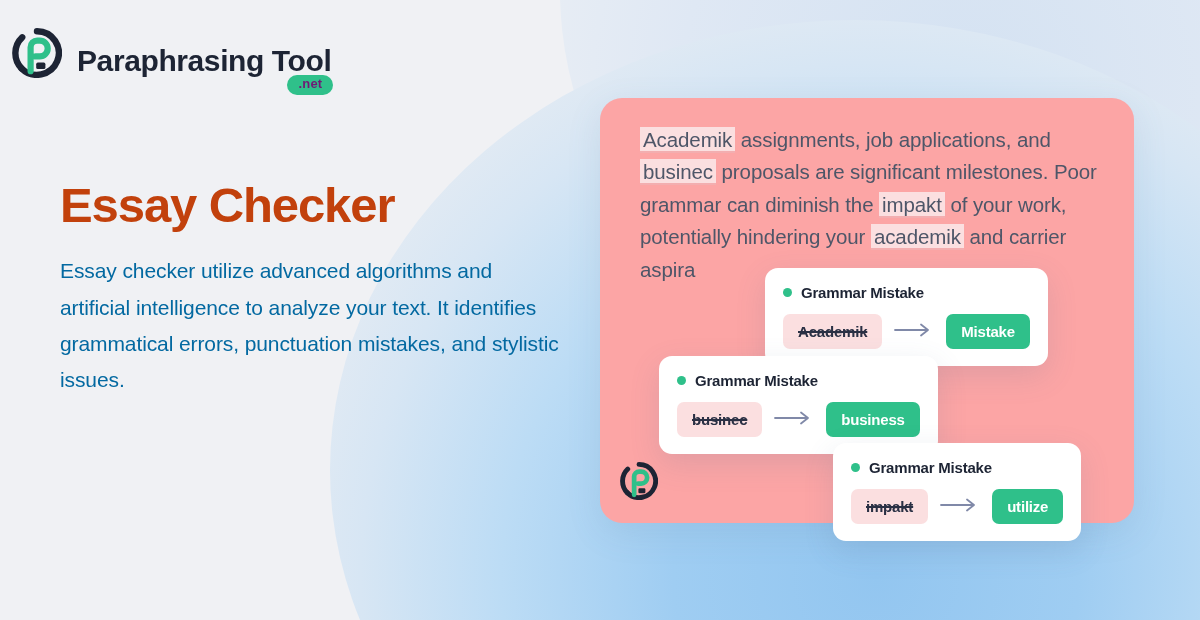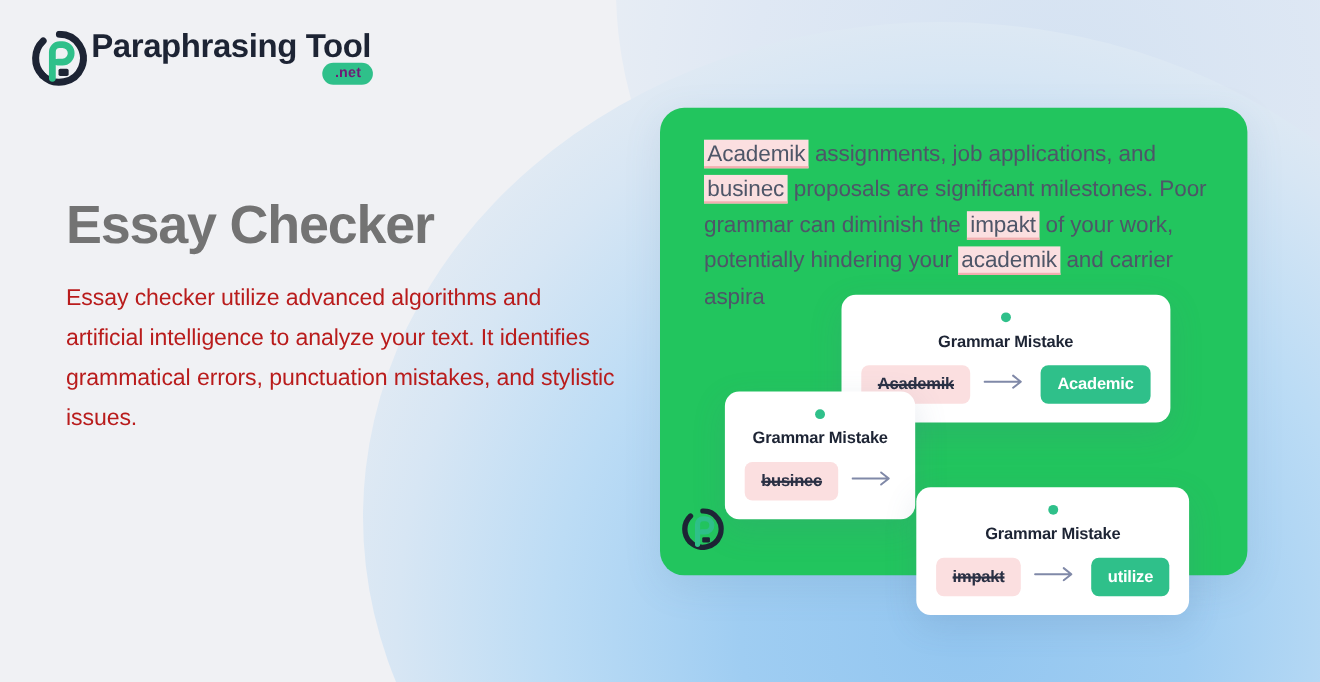--- a/index.html
+++ b/index.html
@@ -21,51 +21,51 @@
   }
   .bg-glow-top{
     position:absolute; right:-260px; top:-420px;
     width:900px; height:820px; border-radius:50%;
     background:radial-gradient(circle at 45% 62%,
         #d4e2f2 0%, #dfe8f4 40%, #e9eef4 65%, rgba(240,241,244,0) 85%);
     pointer-events:none;
   }
 
   
-  .logo{ position:absolute; left:29px; top:28px; display:flex; align-items:flex-start; gap:4px; }
+  .logo{ position:absolute; left:12px; top:28px; display:flex; align-items:flex-end; gap:15px; }
   .logo-mark{ width:50px; height:50px; flex:none; }
   .logo-text-wrap{ position:relative; padding-bottom:2px; }
   .logo-text{
     font-size:30px; font-weight:bold; color:#1d2434;
     letter-spacing:-0.4px; line-height:1; display:block;
   }
   .logo-badge{
     position:absolute; right:-2px; bottom:-17px;
     background:#2fc08a; color:#701a75;
     font-size:13px; font-weight:bold;
     padding:2px 11px 3px; border-radius:11px;
     letter-spacing:0.2px; line-height:1.15;
   }
 
   
   .hero{ position:absolute; left:60px; top:180px; width:520px; }
   .hero-title{
-    font-size:49px; font-weight:bold; color:#737373;
+    font-size:49px; font-weight:bold; color:#c2410c;
     letter-spacing:-1.1px; line-height:1.05;
   }
   .hero-desc{
     margin-top:22px; font-size:21px; line-height:1.72;
-    color:#b91c1c; max-width:500px; letter-spacing:-0.1px;
+    color:#0369a1; max-width:500px; letter-spacing:-0.1px;
   }
 
   
   .editor-card{
     position:absolute; left:600px; top:98px;
     width:534px; height:425px;
-    background:#22c55e; border-radius:22px;
+    background:#fca5a5; border-radius:22px;
     box-shadow:0 10px 34px rgba(96,120,158,.13);
   }
   .editor-text{
     position:absolute; left:40px; top:26px; right:26px;
     font-size:20.5px; line-height:1.58; color:#4e5668;
     letter-spacing:-0.1px;
   }
   .hl{
     background:#fbdfe0;
     padding:1px 3px 0;
@@ -73,21 +73,21 @@
     color:#4e5668;
   }
   .card-logo{ position:absolute; left:620px; top:462px; width:38px; height:38px; }
 
   
   .popup{
     position:absolute; background:#ffffff; border-radius:13px;
     box-shadow:0 10px 30px rgba(84,110,150,.16);
     padding:16px 18px 17px;
   }
-  .popup-head{ display:flex; align-items:center; gap:9px; margin-bottom:13px;flex-direction:column; }
+  .popup-head{ display:flex; align-items:center; gap:9px; margin-bottom:13px; }
   .dot{ width:9px; height:9px; border-radius:50%; background:#2fc08a; flex:none; }
   .popup-title{ font-size:15px; font-weight:bold; color:#1d2434; letter-spacing:-0.2px; }
   .popup-body{ display:flex; align-items:center; gap:12px; }
   .chip-wrong{
     background:#fbdfe0; color:#2a3044;
     font-size:15px; font-weight:bold;
     padding:9px 15px; border-radius:7px;
     text-decoration:line-through; text-decoration-thickness:1.6px;
     letter-spacing:-0.2px;
   }
@@ -147,36 +147,37 @@
     <span class="dot"></span>
     <span class="popup-title">Grammar Mistake</span>
   </div>
   <div class="popup-body">
     <span class="chip-wrong">Academik</span>
     <span class="arrow">
       <svg width="40" height="14" viewBox="0 0 40 14">
           <path d="M1 7 H33 M27 1.5 L34 7 L27 12.5" fill="none" stroke="#8089a8" stroke-width="1.8" stroke-linecap="round" stroke-linejoin="round"></path>
         </svg>
     </span>
-    <span class="chip-right">Academic</span>
+    <span class="chip-right">Mistake</span>
   </div>
 </div>
 
 <div class="popup popup-2">
   <div class="popup-head">
     <span class="dot"></span>
     <span class="popup-title">Grammar Mistake</span>
   </div>
   <div class="popup-body">
     <span class="chip-wrong">businec</span>
     <span class="arrow">
       <svg width="40" height="14" viewBox="0 0 40 14">
           <path d="M1 7 H33 M27 1.5 L34 7 L27 12.5" fill="none" stroke="#8089a8" stroke-width="1.8" stroke-linecap="round" stroke-linejoin="round"></path>
         </svg>
     </span>
+    <span class="chip-right">business</span>
   </div>
 </div>
 
 <div class="popup popup-3">
   <div class="popup-head">
     <span class="dot"></span>
     <span class="popup-title">Grammar Mistake</span>
   </div>
   <div class="popup-body">
     <span class="chip-wrong">impakt</span>

